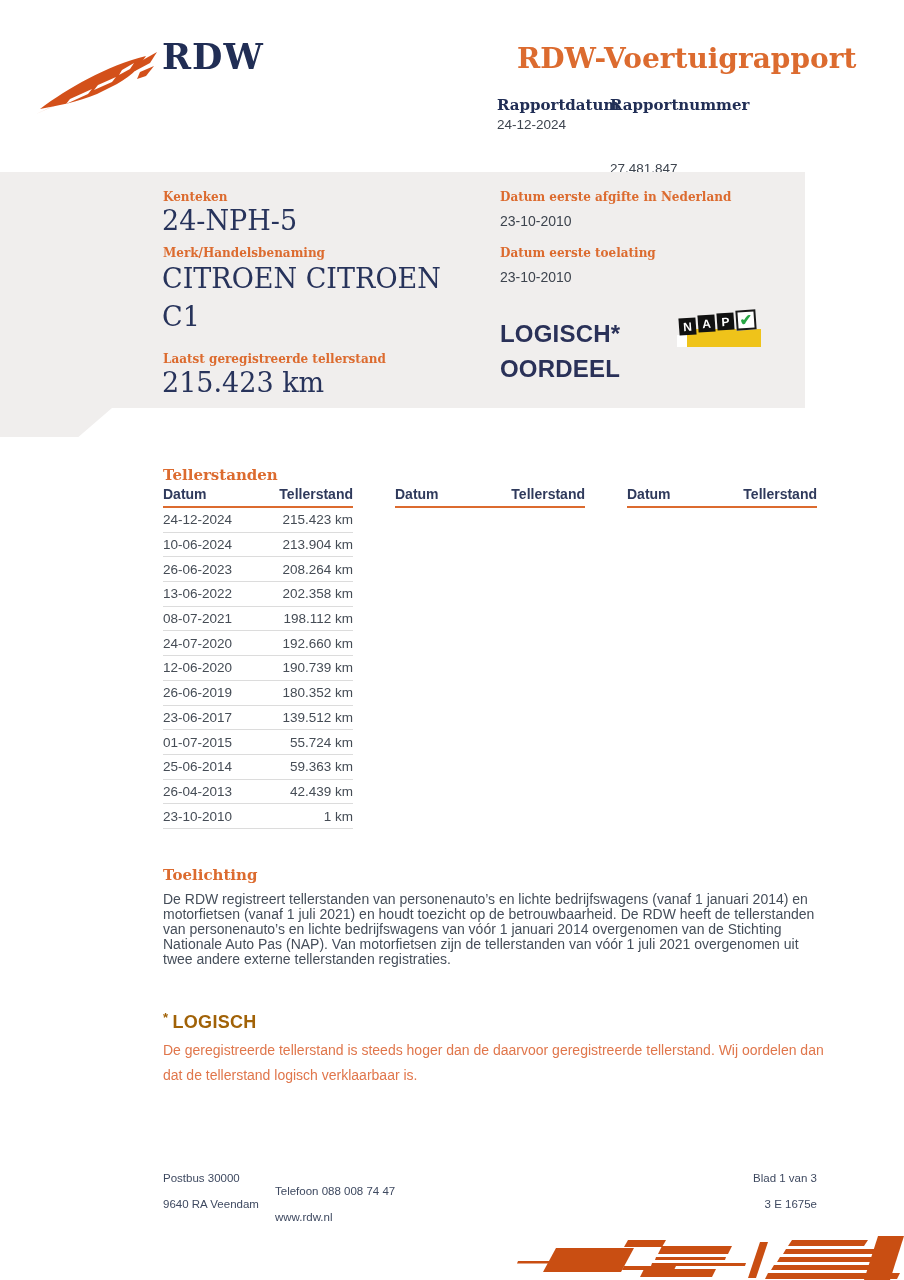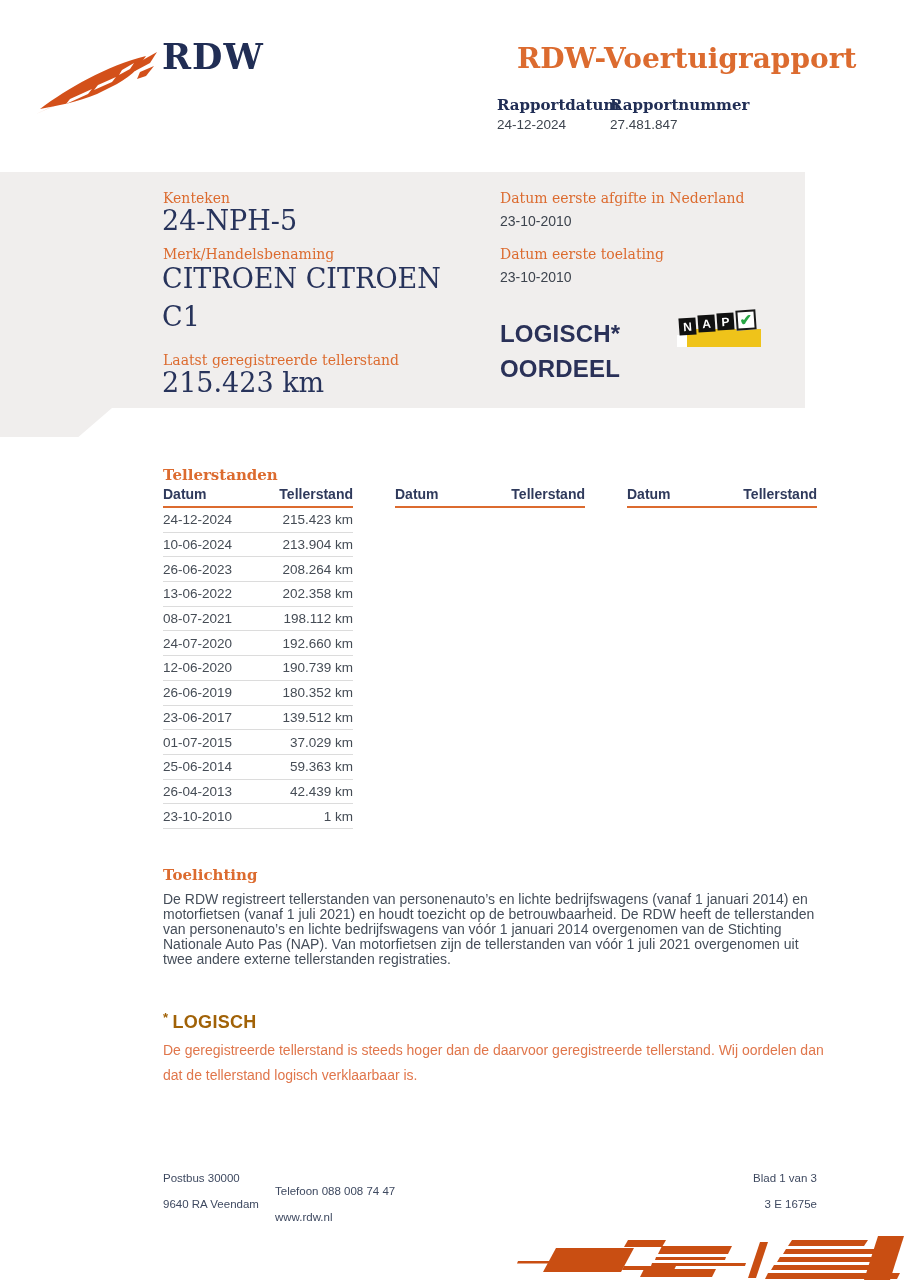--- a/index.html
+++ b/index.html
@@ -23,27 +23,27 @@
   
   .logo-feather{position:absolute;left:33px;top:50px;width:126px;height:68px;}
   .logo-text{position:absolute;left:162px;top:36px;font-family:"DejaVu Serif",serif;font-weight:bold;
     font-size:35px;color:var(--navy);letter-spacing:1px;}
   .doc-title{position:absolute;left:497px;top:42px;font-family:"DejaVu Serif",serif;font-weight:bold;
     font-size:28px;color:var(--orange);margin-left:20px;}
   .meta-label{position:absolute;top:96px;font-family:"DejaVu Serif",serif;font-weight:bold;
     font-size:15px;color:var(--navy);}
   .meta-label.l1{left:497px;} .meta-label.l2{left:610px;}
   .meta-value{position:absolute;top:117px;font-size:13.5px;color:#3D444E;}
-  .meta-value.v1{left:497px;} .meta-value.v2{left:610px;}
+  .meta-value.v1{left:497px;} .meta-value.v2{left:610px;margin-top:44px;}
 
   
   .gray-panel{position:absolute;left:0;top:172px;width:805px;height:236px;background:var(--panel);}
   .gray-wedge{position:absolute;left:0;top:408px;width:112px;height:29px;background:var(--panel);
     clip-path:polygon(0 0,100% 0,70% 100%,0 100%);}
-  .fld-label{position:absolute;font-family:"DejaVu Serif",serif;font-weight:normal;font-size:14px;color:var(--orange);}
+  .fld-label{position:absolute;font-family:"DejaVu Serif",serif;font-weight:bold;font-size:12px;color:var(--orange);}
   .fld-serif{position:absolute;font-family:"DejaVu Serif",serif;font-size:27px;color:#27335B;line-height:38px;}
   .fld-sans{position:absolute;font-size:14px;color:#3D444E;}
   .oordeel{position:absolute;left:500px;top:316px;font-size:24px;font-weight:bold;color:var(--navy-bold);
     line-height:35px;letter-spacing:.2px;}
 
   
   .nap{position:absolute;left:677px;top:312px;width:88px;height:36px;}
   .nap .notch{position:absolute;left:0;top:23px;width:10px;height:12px;background:#fff;}
   .nap .bar{position:absolute;left:10px;top:17px;width:74px;height:18px;background:var(--nap-yellow);}
   .nap .tile{position:absolute;width:17px;height:17px;background:#111;color:#fff;font-weight:bold;
@@ -172,21 +172,21 @@
         <div class="trow">
           <span>26-06-2019</span>
           <span>180.352 km</span>
         </div>
         <div class="trow">
           <span>23-06-2017</span>
           <span>139.512 km</span>
         </div>
         <div class="trow">
           <span>01-07-2015</span>
-          <span>37.029 km</span>
+          <span>55.724 km</span>
         </div>
         <div class="trow">
           <span>25-06-2014</span>
           <span>59.363 km</span>
         </div>
         <div class="trow">
           <span>26-04-2013</span>
           <span>42.439 km</span>
         </div>
         <div class="trow">

